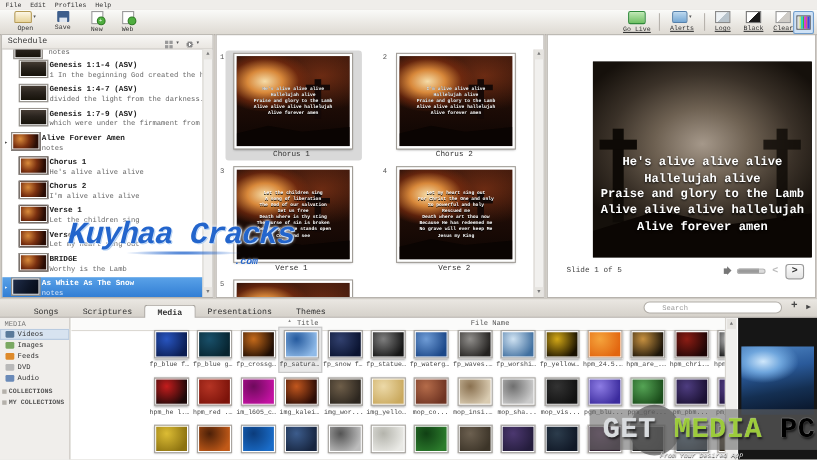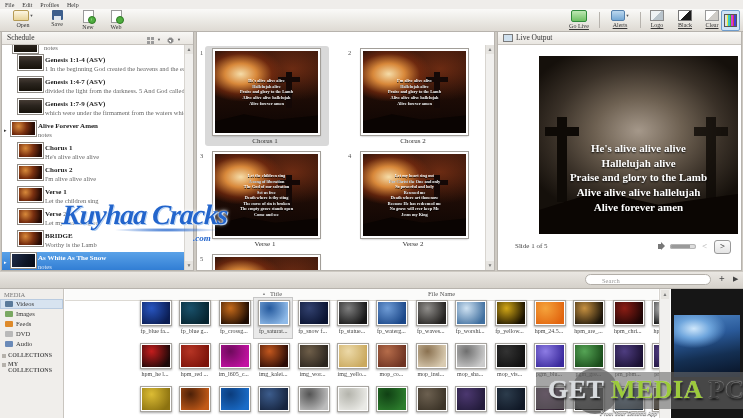--- a/index.html
+++ b/index.html
@@ -1,17 +1,17 @@
 <!DOCTYPE html>
 <html><head>
 <meta charset="utf-8">
 <style>
   html,body{margin:0;padding:0;}
   .app{position:relative;width:743px;height:418px;overflow:hidden;
-       font-family:Liberation Serif, serif;background:#cdc9c2;
+       font-family:Liberation Mono, monospace;background:#cdc9c2;
        -webkit-font-smoothing:antialiased;}
   
   .menubar{position:absolute;left:0;top:0;width:743px;height:9px;background:#efedea;
            font-size:6px;color:#333;display:flex;gap:8px;padding-left:5px;align-items:center;}
   .menubar span{cursor:default;}
   
   .toolbar{position:absolute;left:0;top:9px;width:743px;height:22px;
            background:linear-gradient(#fafaf8,#dedad3);border-bottom:1px solid #b4b0aa;}
   .tbtn{position:absolute;top:1px;height:20px;display:flex;flex-direction:column;align-items:center;
         justify-content:flex-start;font-size:6px;color:#333;cursor:default;}
@@ -138,21 +138,21 @@
   .ppane{position:absolute;left:671px;top:0;width:72px;height:129px;background:#161616;}
   .pimg{position:absolute;left:3px;top:26px;width:66px;height:62px;
         background:radial-gradient(ellipse 70% 45% at 30% 22%,#cfe7fb 0%,#6fa6dd 35%,rgba(40,80,140,0) 70%),
                    linear-gradient(170deg,#4f86c4 0%,#2a5a9a 35%,#142f52 65%,#081224 100%);}
   
   .wm-kuyhaa{position:absolute;left:62px;top:199px;z-index:60;font-size:28px;font-weight:800;
              font-style:italic;letter-spacing:-1px;color:#2365cc;transform:skewX(-3deg);white-space:nowrap;
              text-shadow:0 0 2px #fff,0 0 4px #fff,1px 1px 0 #7fb0ea;}
   .wm-swoosh{position:absolute;left:96px;top:227px;width:142px;height:6px;z-index:60;
              background:radial-gradient(ellipse 50% 50% at 50% 50%,rgba(35,101,204,.95),rgba(35,101,204,0) 75%);}
-  .wm-com{position:absolute;left:193px;top:233px;z-index:60;font-size:9px;font-weight:800;font-style:italic;
+  .wm-com{position:absolute;left:213px;top:233px;z-index:60;font-size:9px;font-weight:800;font-style:italic;
           color:#2365cc;text-shadow:0 0 2px #fff;}
   .wm-band{position:absolute;left:536px;top:372px;width:207px;height:37px;z-index:60;background:rgba(105,105,105,.6);}
   .wm-circle{position:absolute;left:572px;top:368px;width:46px;height:46px;border-radius:50%;z-index:59;background:rgba(60,60,60,.6);}
   .wm-gip{position:absolute;left:548px;top:375px;z-index:61;font-size:26px;font-weight:800;letter-spacing:.5px;white-space:nowrap;
           text-shadow:1px 2px 2px rgba(0,0,0,.65),0 0 1px #fff;}
   .wm-tag{position:absolute;left:600px;top:410px;z-index:61;font-size:6px;font-style:italic;color:#f2f2f2;
           text-shadow:0 1px 1px #000;}
 </style>
 </head>
 <body>
@@ -399,24 +399,20 @@
           </div>
         </div>
       </div>
     <div class="vscroll">
       <div class="varrow" style="top:0;">▲</div>
       <div class="varrow" style="bottom:0;">▼</div>
     </div>
   </div>
 
   <div class="panel" style="left:497px;width:245px;">
-    <div class="phead">
-      <span class="monic"></span>
-      <span>Live Output</span>
-    </div>
     <div class="outimg">
       <div class="outscene">
         <div class="outcross"></div>
         <div class="outcross r"></div>
         <div class="outground"></div>
         <div class="outlyr" id="output-lyrics">
             <div>He's alive alive alive</div>
             <div>Hallelujah alive</div>
             <div>Praise and glory to the Lamb</div>
             <div>Alive alive alive hallelujah</div>
@@ -428,20 +424,21 @@
       <span style="position:absolute;left:17px;top:2px;">Slide 1 of 5</span>
       <span class="volic"></span>
       <span class="volsl"></span>
       <span class="prevb">&lt;</span>
       <span class="nextb">&gt;</span>
     </div>
   </div>
 
   <div class="tabbar">
     <span style="display:inline-block;width:10px;"></span>
+    <span id="tabs-holder"><span class="tab">Songs</span><span class="tab">Scriptures</span><span class="tab active">Media</span><span class="tab">Presentations</span><span class="tab">Themes</span></span>
     <span class="mag"></span>
     <span class="magdd">▼</span>
     <span class="search">Search</span>
     <span class="plusb">+</span>
     <span class="playb">▶</span>
   </div>
 
   <div class="mediaarea">
     <div class="msidebar">
       <div class="mhead">MEDIA</div>
@@ -542,17 +539,17 @@
       <div class="pimg"></div>
     </div>
   </div>
 
   <div class="wm-kuyhaa">Kuyhaa Cracks</div>
   <div class="wm-swoosh"></div>
   <div class="wm-com">.com</div>
   <div class="wm-circle"></div>
   <div class="wm-band"></div>
   <div class="wm-gip">
-    <span id="gip1" style="color: rgb(216, 219, 222);">GET </span><span id="gip2" style="color: rgb(156, 203, 59);">MEDIA</span><span id="gip3" style="color: #404040; text-align: center;"> PC</span>
+    <span id="gip1" style="color: rgb(216, 219, 222);">GET </span><span id="gip2" style="color: rgb(156, 203, 59);">MEDIA</span><span id="gip3" style="color: #000000; text-align: center;"> PC</span>
   </div>
   <div class="wm-tag">From Your Desired App</div>
 
 </div>
 
 </body></html>

